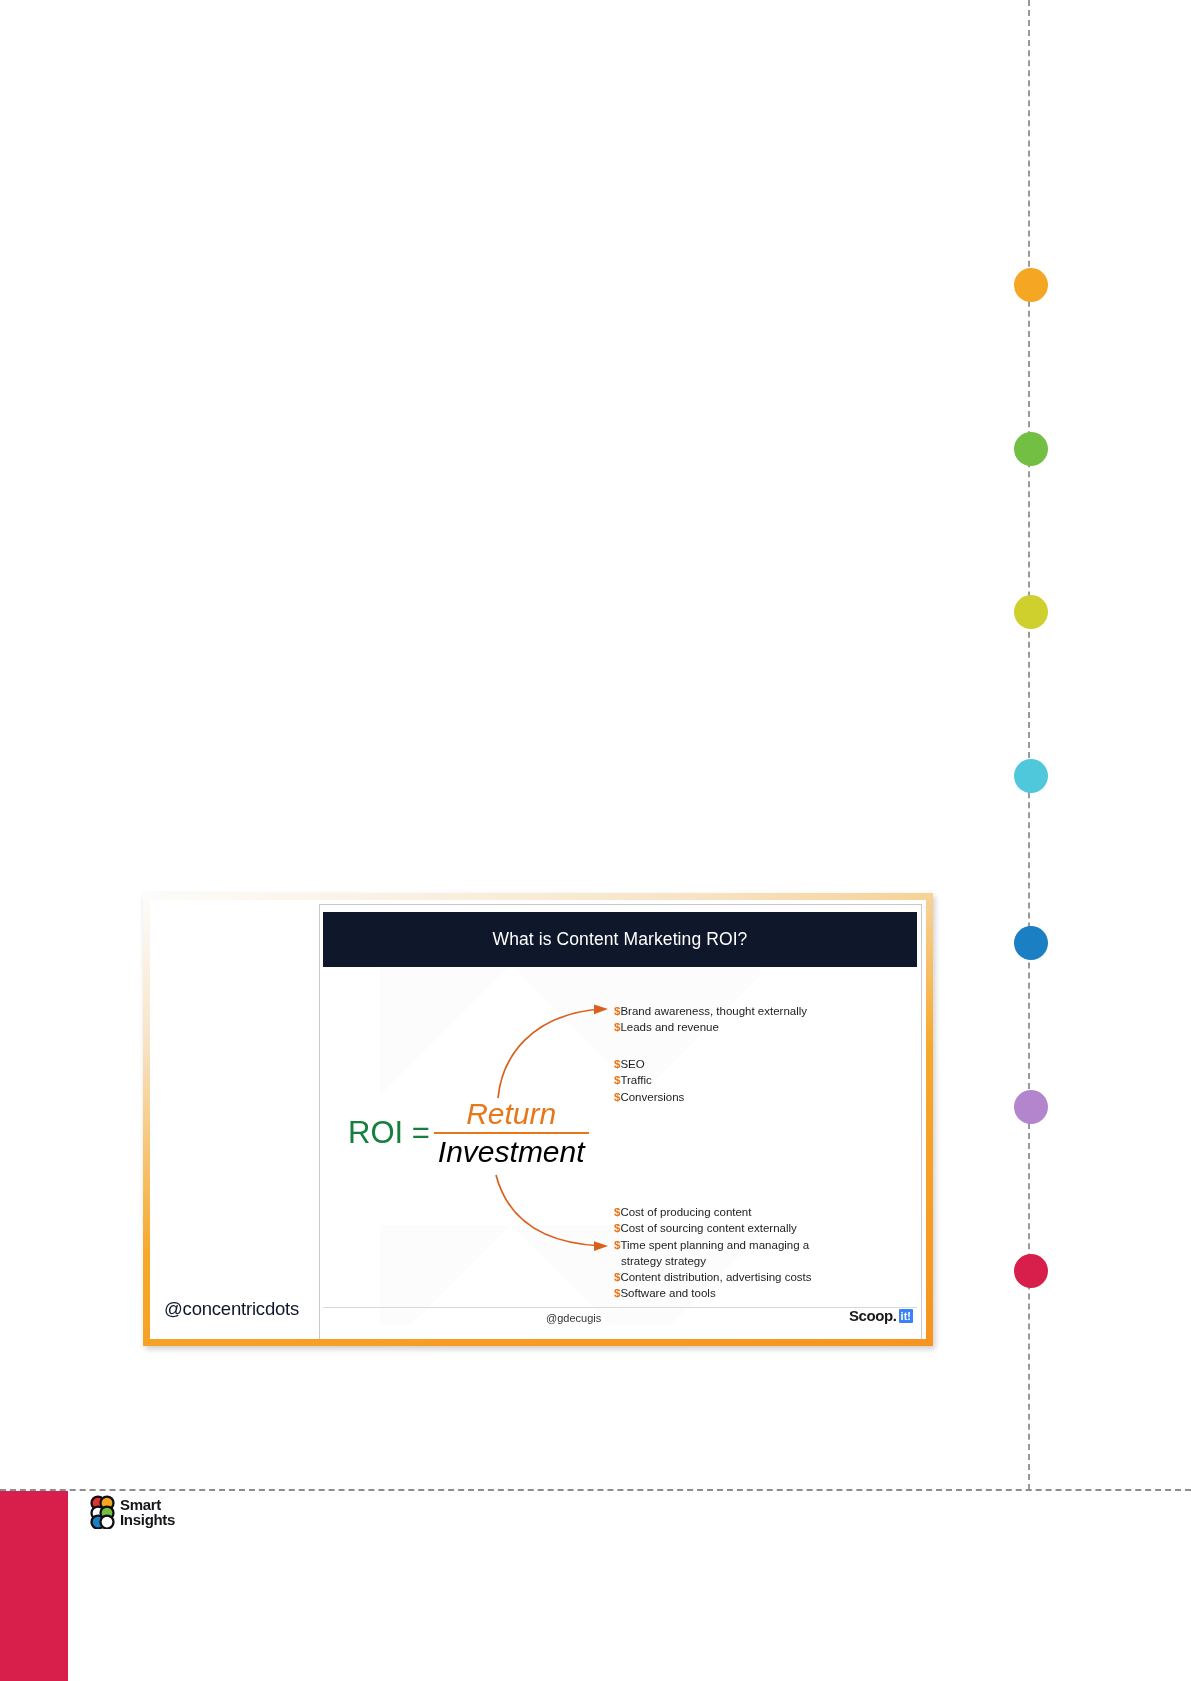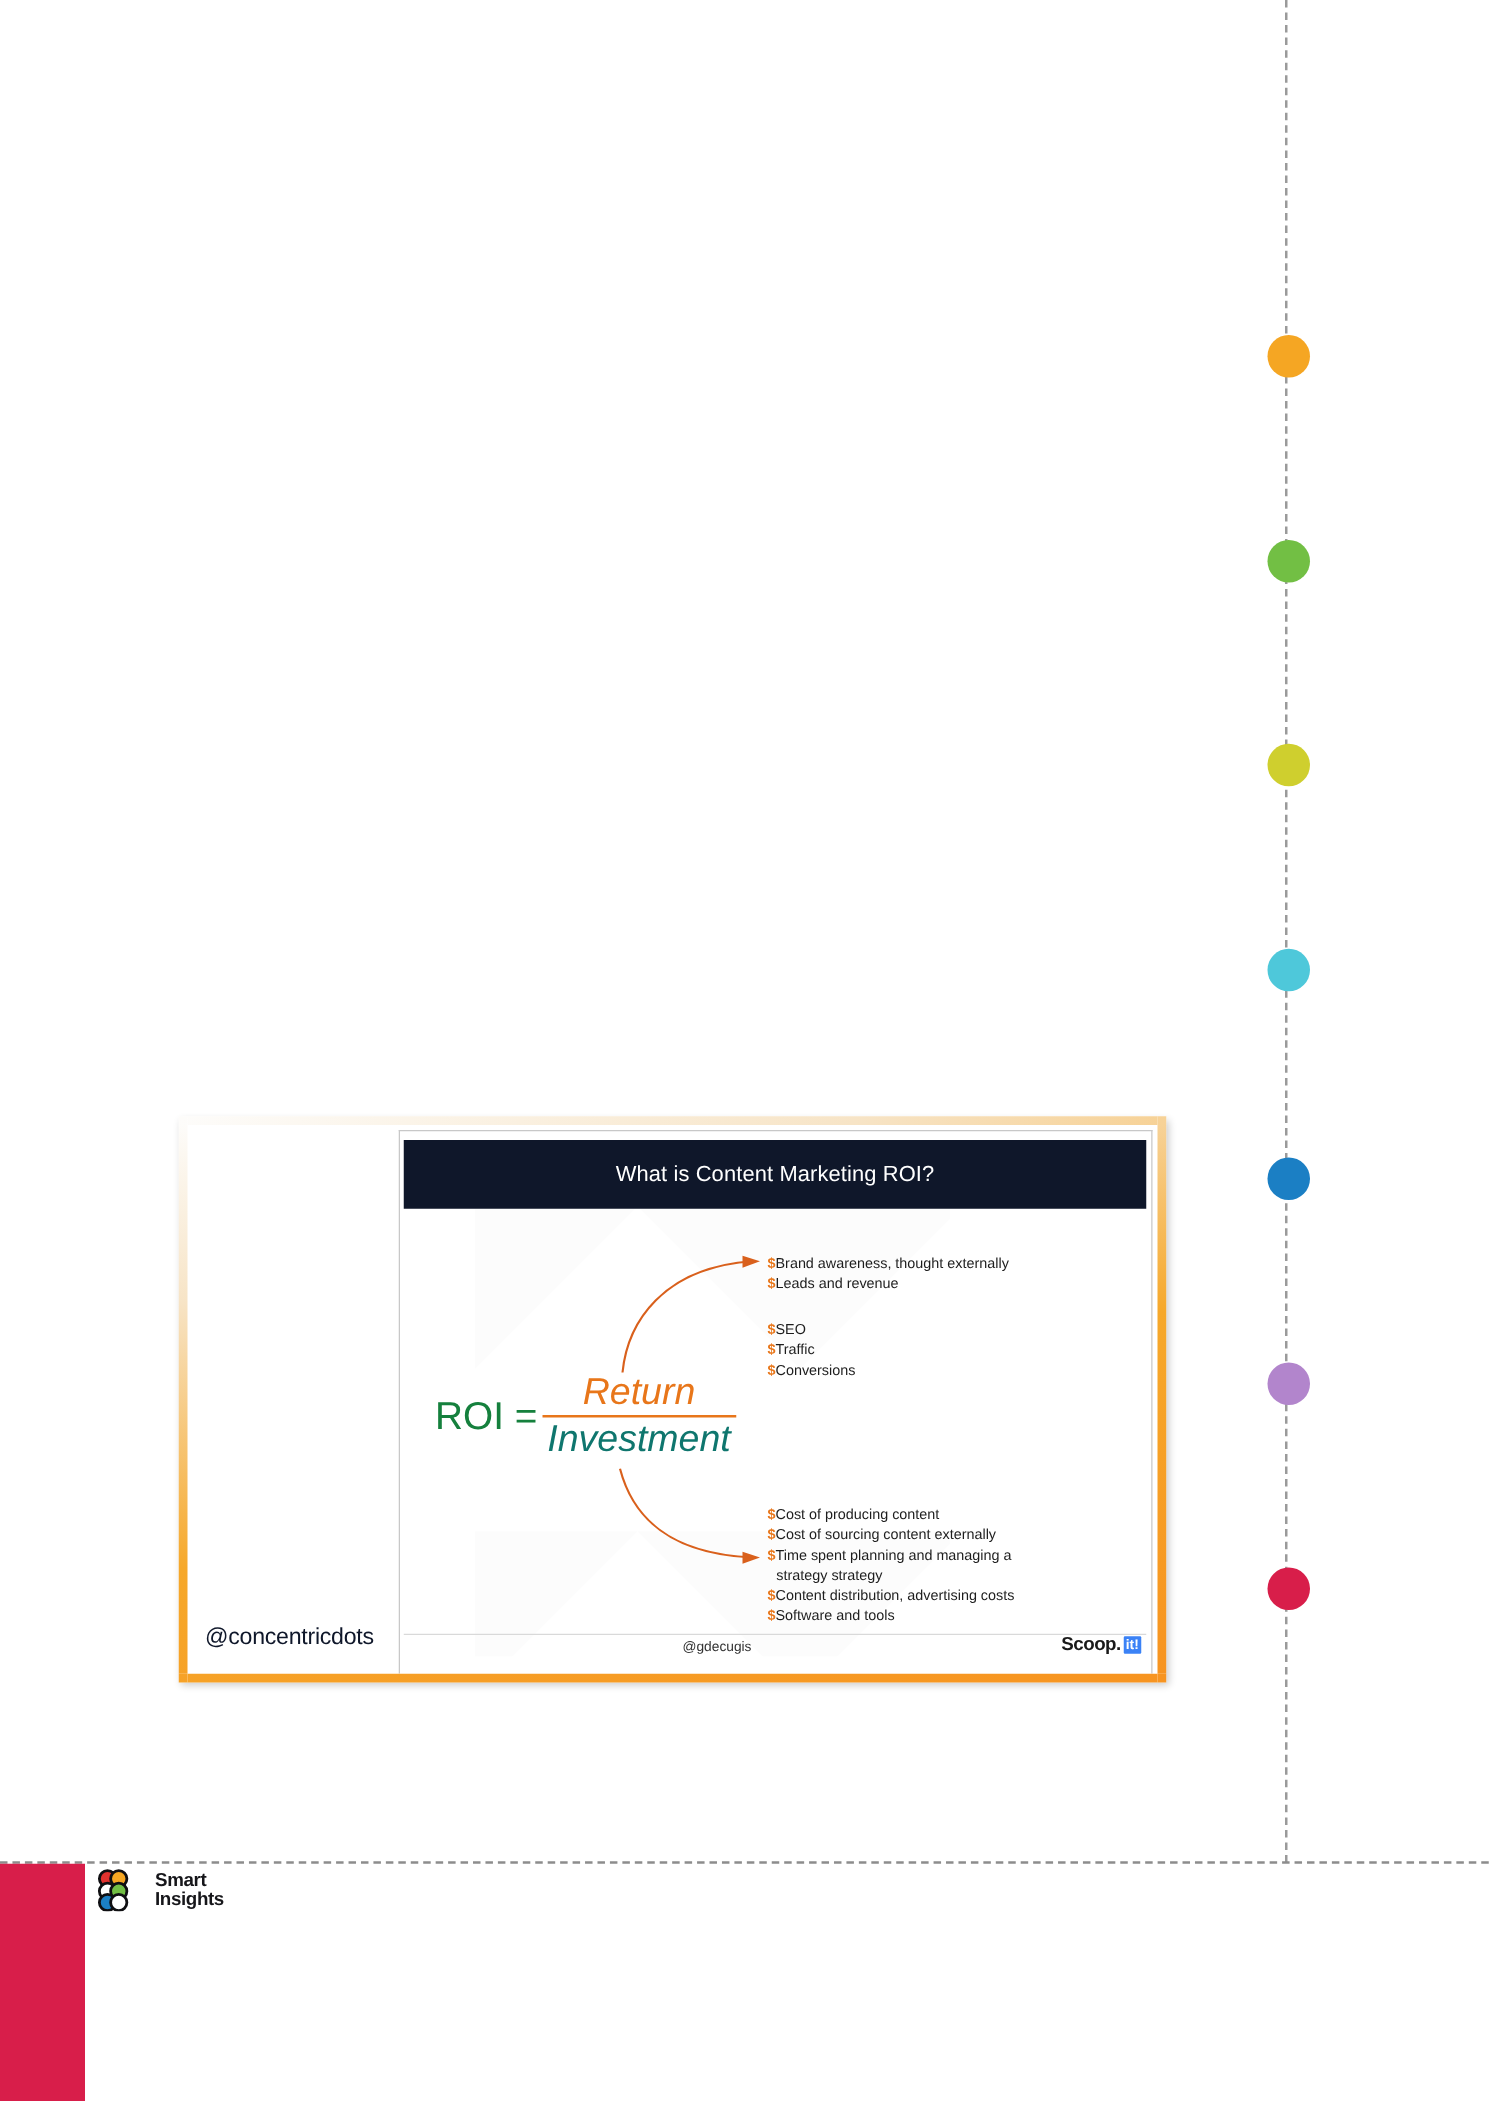--- a/index.html
+++ b/index.html
@@ -46,25 +46,25 @@
   #brand-swatch {
     position: absolute;
     left: 0;
     top: 1491px;
     width: 68px;
     height: 190px;
     background: #d81e4a;
   }
   #brand-logo {
     position: absolute;
-    left: 74px;
+    left: 86px;
     top: 1495px;
     display: flex;
     align-items: center;
-    gap: 18px;
+    gap: 2px;
   }
   #brand-logo .mark { width: 32px; height: 34px; display: block; }
   #brand-logo .wordmark {
     font-family: "Liberation Sans", sans-serif;
     font-weight: bold;
     font-size: 15px;
     line-height: 15px;
     color: #16161a;
     letter-spacing: -0.3px;
   }
@@ -170,21 +170,21 @@
     padding: 0 10px 1px 10px;
   }
   #roi-divider-line {
     width: 100%;
     height: 2px;
     background: #e8761a;
   }
   #roi-denominator {
     font-size: 30px;
     line-height: 1.12;
-    color: #0f766e;
+    color: #000000;
     padding: 1px 4px 0 4px;
   }
 
   
   #arrow-up-svg, #arrow-down-svg {
     position: absolute;
     overflow: visible;
   }
   #arrow-up-svg { left: 170px; top: 95px; }
   #arrow-down-svg { left: 170px; top: 268px; }

